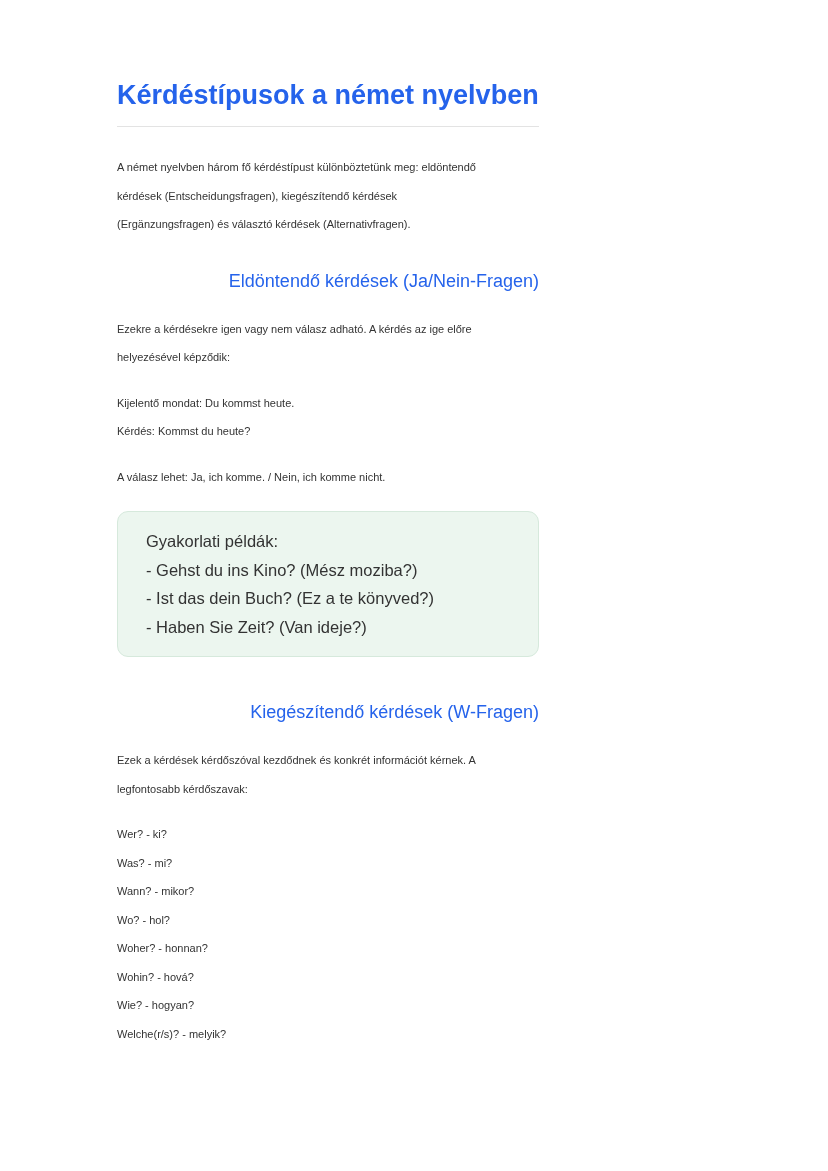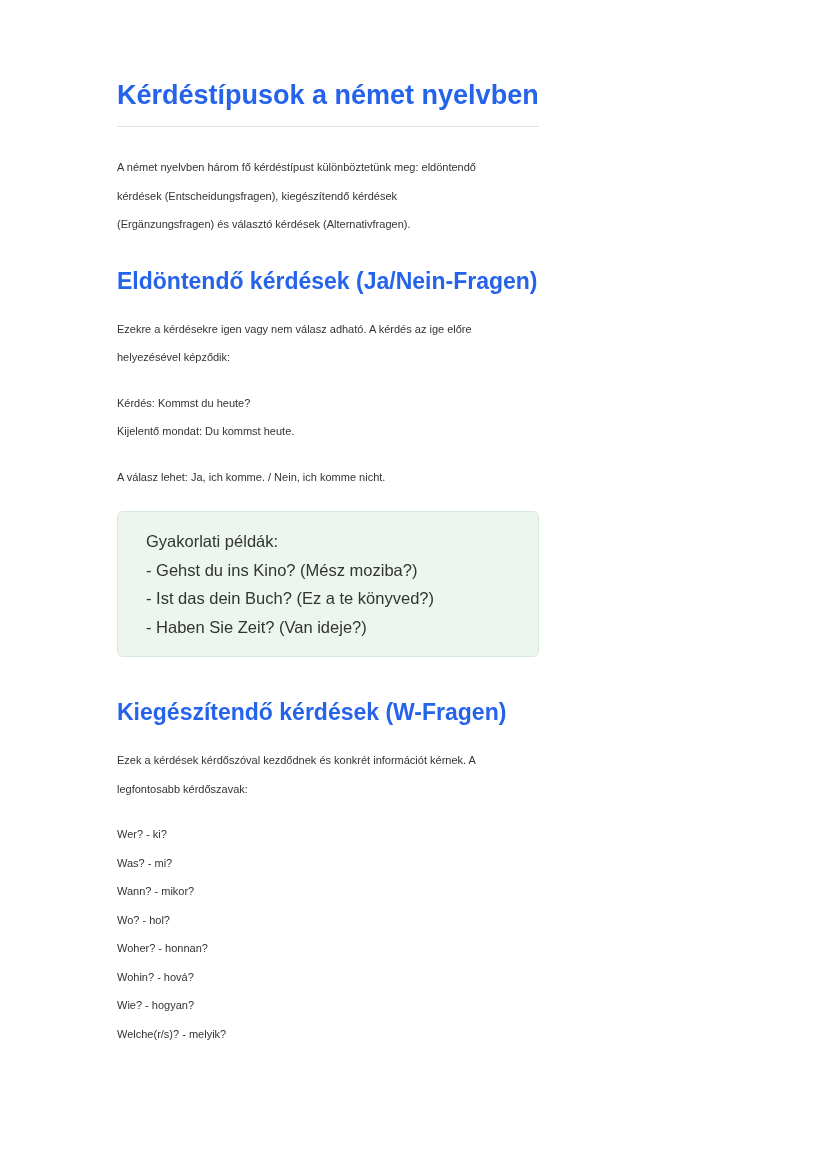--- a/index.html
+++ b/index.html
@@ -18,38 +18,39 @@
     font-weight: 700;
     color: var(--accent, #2563eb);
     margin: 0 0 14px 0;
   }
   hr.divider {
     border: none;
     border-top: 1px solid var(--divider, #e3e3e3);
     margin: 0 0 26px 0;
   }
   h2.section-heading {
-    font-size: 23px;
+    font-size: 18px;
     line-height: 24px;
-    font-weight: 700;
+    font-weight: 400;
     color: var(--accent, #2563eb);
     margin: 30px 0 22px 0;
+    text-align: right;
   }
   h2.section-heading.after-callout { margin-top: 43px; }
   .para {
     font-size: 11px;
     line-height: 28.5px;
     margin: 0 0 17px 0;
     color: var(--text, #333333);
   }
   .line { display: block; white-space: nowrap; }
   .callout {
     background: var(--callout_bg, #ecf6ef);
     border: 1px solid var(--callout_border, #d6e9dc);
-    border-radius: 6px;
+    border-radius: 11px;
     padding: 15px 28px;
     margin: 20px 0 0 0;
     font-size: 16.5px;
     line-height: 28.5px;
   }
 </style>
 </head>
 <body>
 
 <div class="page">
@@ -64,22 +65,22 @@
   </p>
 
   <h2 class="section-heading">Eldöntendő kérdések (Ja/Nein-Fragen)</h2>
 
   <p class="para">
     <span class="line">Ezekre a kérdésekre igen vagy nem válasz adható. A kérdés az ige előre</span>
     <span class="line">helyezésével képződik:</span>
   </p>
 
   <p class="para">
+    <span class="line">Kijelentő mondat: Du kommst heute.</span>
     <span class="line">Kérdés: Kommst du heute?</span>
-    <span class="line">Kijelentő mondat: Du kommst heute.</span>
   </p>
 
   <p class="para">
     <span class="line">A válasz lehet: Ja, ich komme. / Nein, ich komme nicht.</span>
   </p>
 
   <div class="callout">
     <span class="line">Gyakorlati példák:</span>
     <span class="line">- Gehst du ins Kino? (Mész moziba?)</span>
     <span class="line">- Ist das dein Buch? (Ez a te könyved?)</span>

